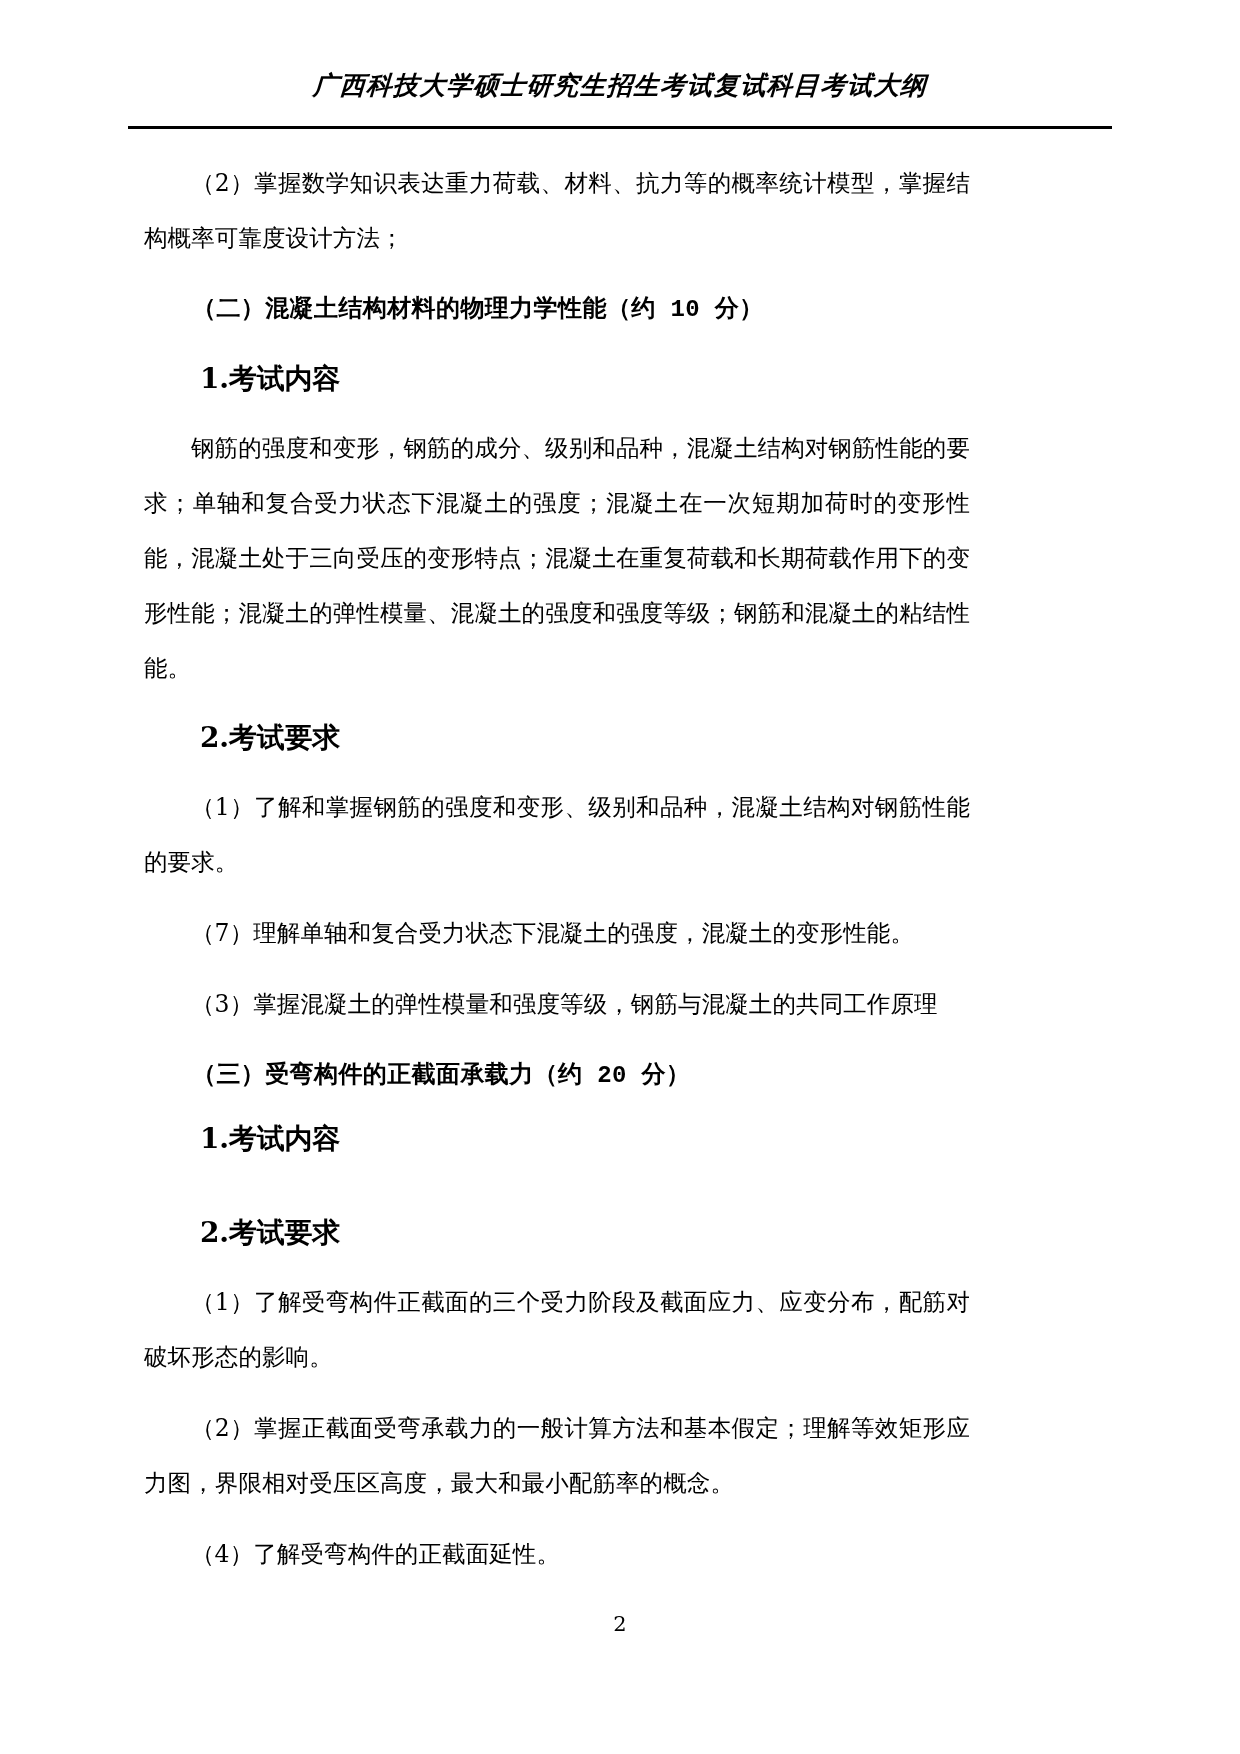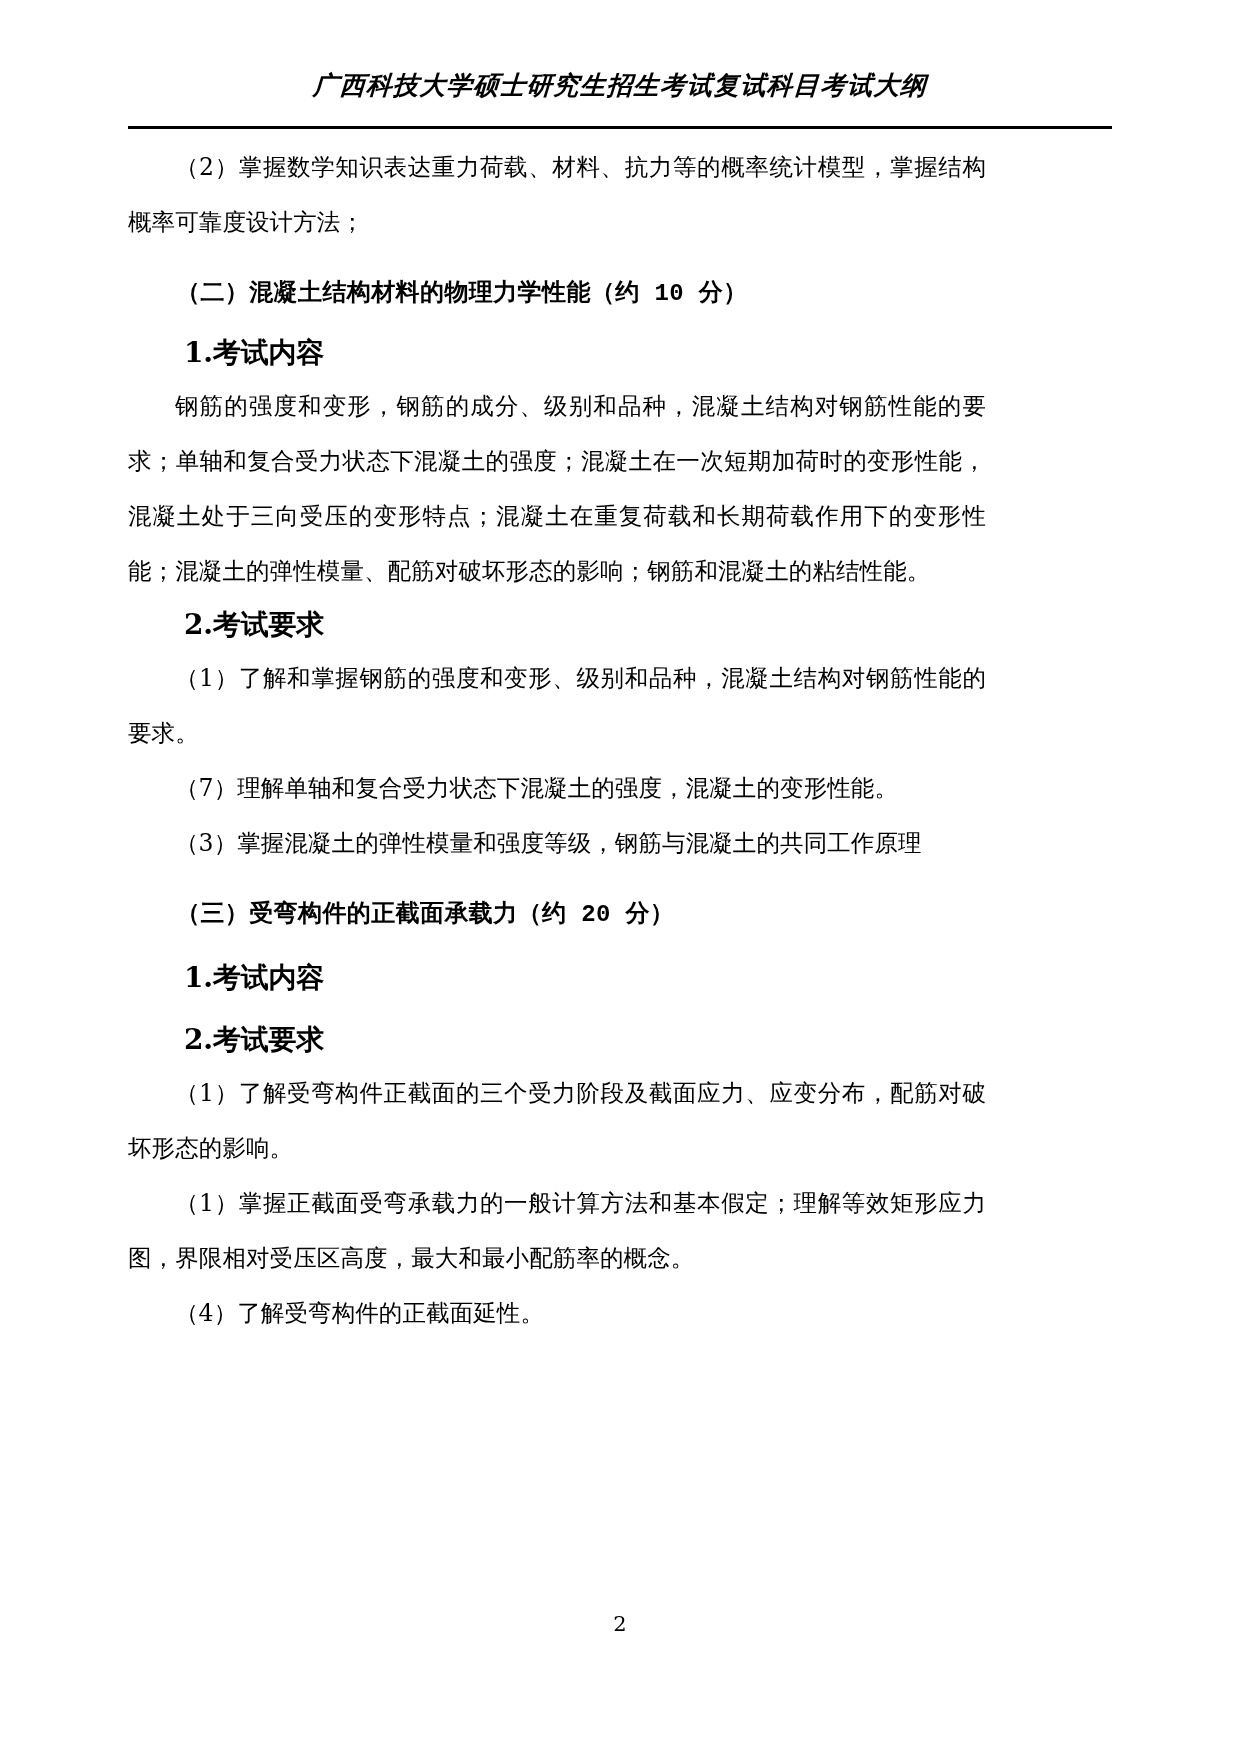--- a/index.html
+++ b/index.html
@@ -52,21 +52,21 @@
 
   
   .content {
     position: absolute;
     left: 128px;
     top: 140px;
     width: 858px;
   }
 
   p, h2, h3 {
-    margin: 0;
+    margin: 16px;
     padding: 0;
   }
 
   .para {
     font-size: 23.5px;
     line-height: 55px;
     text-align: justify;
     text-justify: inter-ideograph;
     letter-spacing: 0.1px;
     font-family: "DejaVu Serif", "Liberation Serif", serif;
@@ -123,38 +123,38 @@
   </div>
 
   <div class="content">
 
     <p class="para indent">（2）掌握数学知识表达重力荷载、材料、抗力等的概率统计模型，掌握结构概率可靠度设计方法；</p>
 
     <h2 class="sec-head">（二）混凝土结构材料的物理力学性能（约 10 分）</h2>
 
     <h3 class="sub-head">1.考试内容</h3>
 
-    <p class="para indent">钢筋的强度和变形，钢筋的成分、级别和品种，混凝土结构对钢筋性能的要求；单轴和复合受力状态下混凝土的强度；混凝土在一次短期加荷时的变形性能，混凝土处于三向受压的变形特点；混凝土在重复荷载和长期荷载作用下的变形性能；混凝土的弹性模量、配筋对破坏形态的影响；钢筋和混凝土的粘结性能。</p>
+    <p class="para indent">钢筋的强度和变形，钢筋的成分、级别和品种，混凝土结构对钢筋性能的要求；单轴和复合受力状态下混凝土的强度；混凝土在一次短期加荷时的变形性能，混凝土处于三向受压的变形特点；混凝土在重复荷载和长期荷载作用下的变形性能；混凝土的弹性模量、混凝土的强度和强度等级；钢筋和混凝土的粘结性能。</p>
 
     <h3 class="sub-head">2.考试要求</h3>
 
     <p class="para indent">（1）了解和掌握钢筋的强度和变形、级别和品种，混凝土结构对钢筋性能的要求。</p>
     <p class="para indent">（7）理解单轴和复合受力状态下混凝土的强度，混凝土的变形性能。</p>
     <p class="para indent">（3）掌握混凝土的弹性模量和强度等级，钢筋与混凝土的共同工作原理</p>
 
     <h2 class="sec-head">（三）受弯构件的正截面承载力（约 20 分）</h2>
 
     <h3 class="sub-head loose">1.考试内容</h3>
 
     <div class="gap-sm"></div>
 
 
     <h3 class="sub-head">2.考试要求</h3>
 
     <p class="para indent">（1）了解受弯构件正截面的三个受力阶段及截面应力、应变分布，配筋对破坏形态的影响。</p>
-    <p class="para indent">（1）掌握正截面受弯承载力的一般计算方法和基本假定；理解等效矩形应力图，界限相对受压区高度，最大和最小配筋率的概念。</p>
+    <p class="para indent">（2）掌握正截面受弯承载力的一般计算方法和基本假定；理解等效矩形应力图，界限相对受压区高度，最大和最小配筋率的概念。</p>
     <p class="para indent">（4）了解受弯构件的正截面延性。</p>
 
   </div>
 
   <div class="footer">2</div>
 
 </div>
 
 </body></html>

